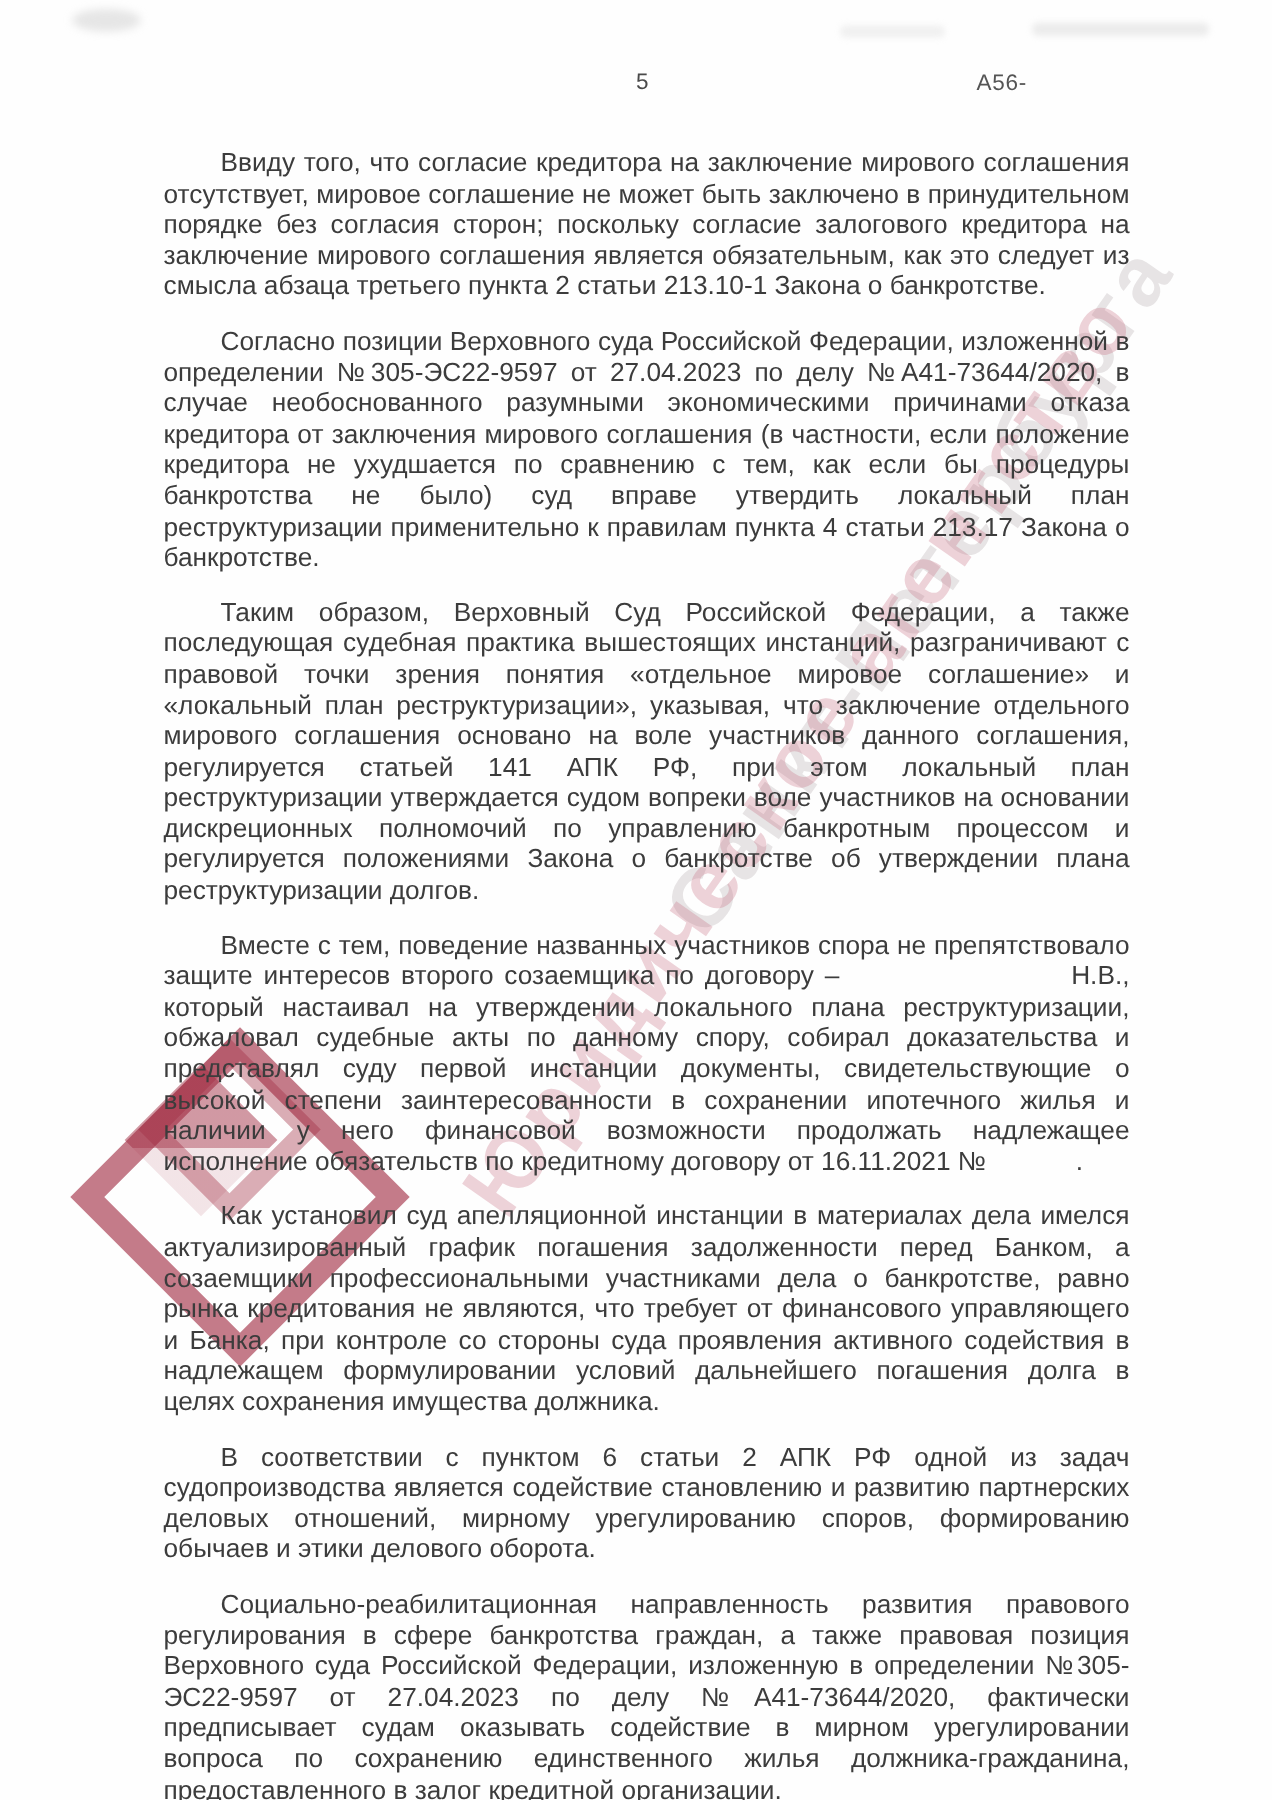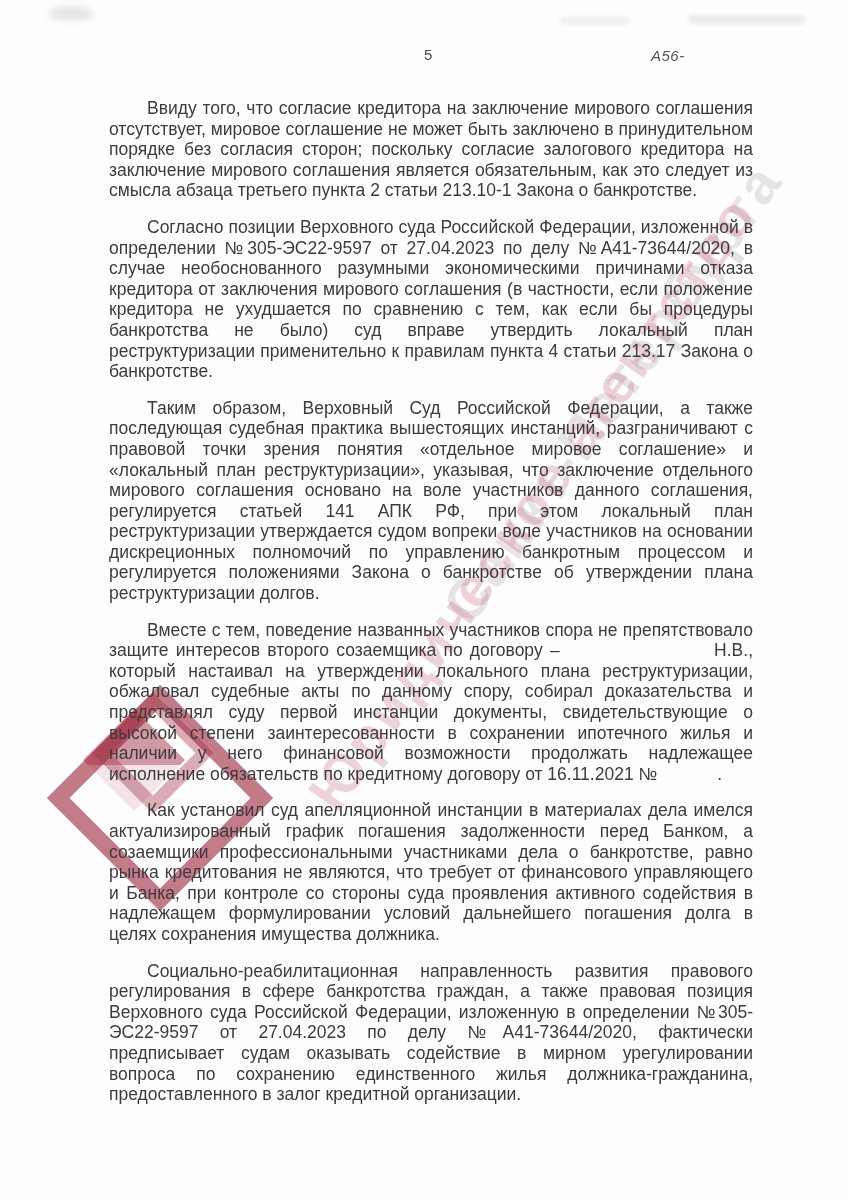--- a/index.html
+++ b/index.html
@@ -15,21 +15,21 @@
     overflow:hidden;
   }
 
   
   .page-number{
     position:absolute;left:424px;top:46px;
     font-size:15px;color:#4a4a4a;
   }
   .case-number{
     position:absolute;left:651px;top:47px;
-    font-size:15px;letter-spacing:.5px;color:#555;font-style:italic;
+    font-size:15px;letter-spacing:.5px;color:#555;
   }
 
   
   .body-text{
     position:absolute;left:93px;top:82px;width:676px;
     font-size:17.5px;line-height:20.6px;
     color:#3c3c3c;
     text-align:justify;
     z-index:3;
   }
@@ -108,17 +108,18 @@
 
     <p>Согласно позиции Верховного суда Российской Федерации, изложенной в определении №305-ЭС22-9597 от 27.04.2023 по делу №А41-73644/2020, в случае необоснованного разумными экономическими причинами отказа кредитора от заключения мирового соглашения (в частности, если положение кредитора не ухудшается по сравнению с тем, как если бы процедуры банкротства не было) суд вправе утвердить локальный план реструктуризации применительно к правилам пункта 4 статьи 213.17 Закона о банкротстве.</p>
 
     <p>Таким образом, Верховный Суд Российской Федерации, а также последующая судебная практика вышестоящих инстанций, разграничивают с правовой точки зрения понятия «отдельное мировое соглашение» и «локальный план реструктуризации», указывая, что заключение отдельного мирового соглашения основано на воле участников данного соглашения, регулируется статьей 141 АПК РФ, при этом локальный план реструктуризации утверждается судом вопреки воле участников на основании дискреционных полномочий по управлению банкротным процессом и регулируется положениями Закона о банкротстве об утверждении плана реструктуризации долгов.</p>
 
 
     <p><span>Вместе с тем, поведение названных участников спора не препятствовало защите интересов второго созаемщика по договору –</span> <span class="gap gap-md"></span> <span>Н.В., который настаивал на утверждении локального плана реструктуризации, обжаловал судебные акты по данному спору, собирал доказательства и представлял суду первой инстанции документы, свидетельствующие о высокой степени заинтересованности в сохранении ипотечного жилья и наличии у него финансовой возможности продолжать надлежащее исполнение обязательств по кредитному договору от 16.11.2021 №</span> <span class="gap gap-sm"></span><span>.</span></p>
 
     <p>Как установил суд апелляционной инстанции в материалах дела имелся актуализированный график погашения задолженности перед Банком, а созаемщики профессиональными участниками дела о банкротстве, равно рынка кредитования не являются, что требует от финансового управляющего и Банка, при контроле со стороны суда проявления активного содействия в надлежащем формулировании условий дальнейшего погашения долга в целях сохранения имущества должника.</p>
 
+    <p>В соответствии с пунктом 6 статьи 2 АПК РФ одной из задач судопроизводства является содействие становлению и развитию партнерских деловых отношений, мирному урегулированию споров, формированию обычаев и этики делового оборота.</p>
 
     <p>Социально-реабилитационная направленность развития правового регулирования в сфере банкротства граждан, а также правовая позиция Верховного суда Российской Федерации, изложенную в определении №305-ЭС22-9597 от 27.04.2023 по делу №А41-73644/2020, фактически предписывает судам оказывать содействие в мирном урегулировании вопроса по сохранению единственного жилья должника-гражданина, предоставленного в залог кредитной организации.</p>
 
   </div>
 </div>
 
 </body></html>

